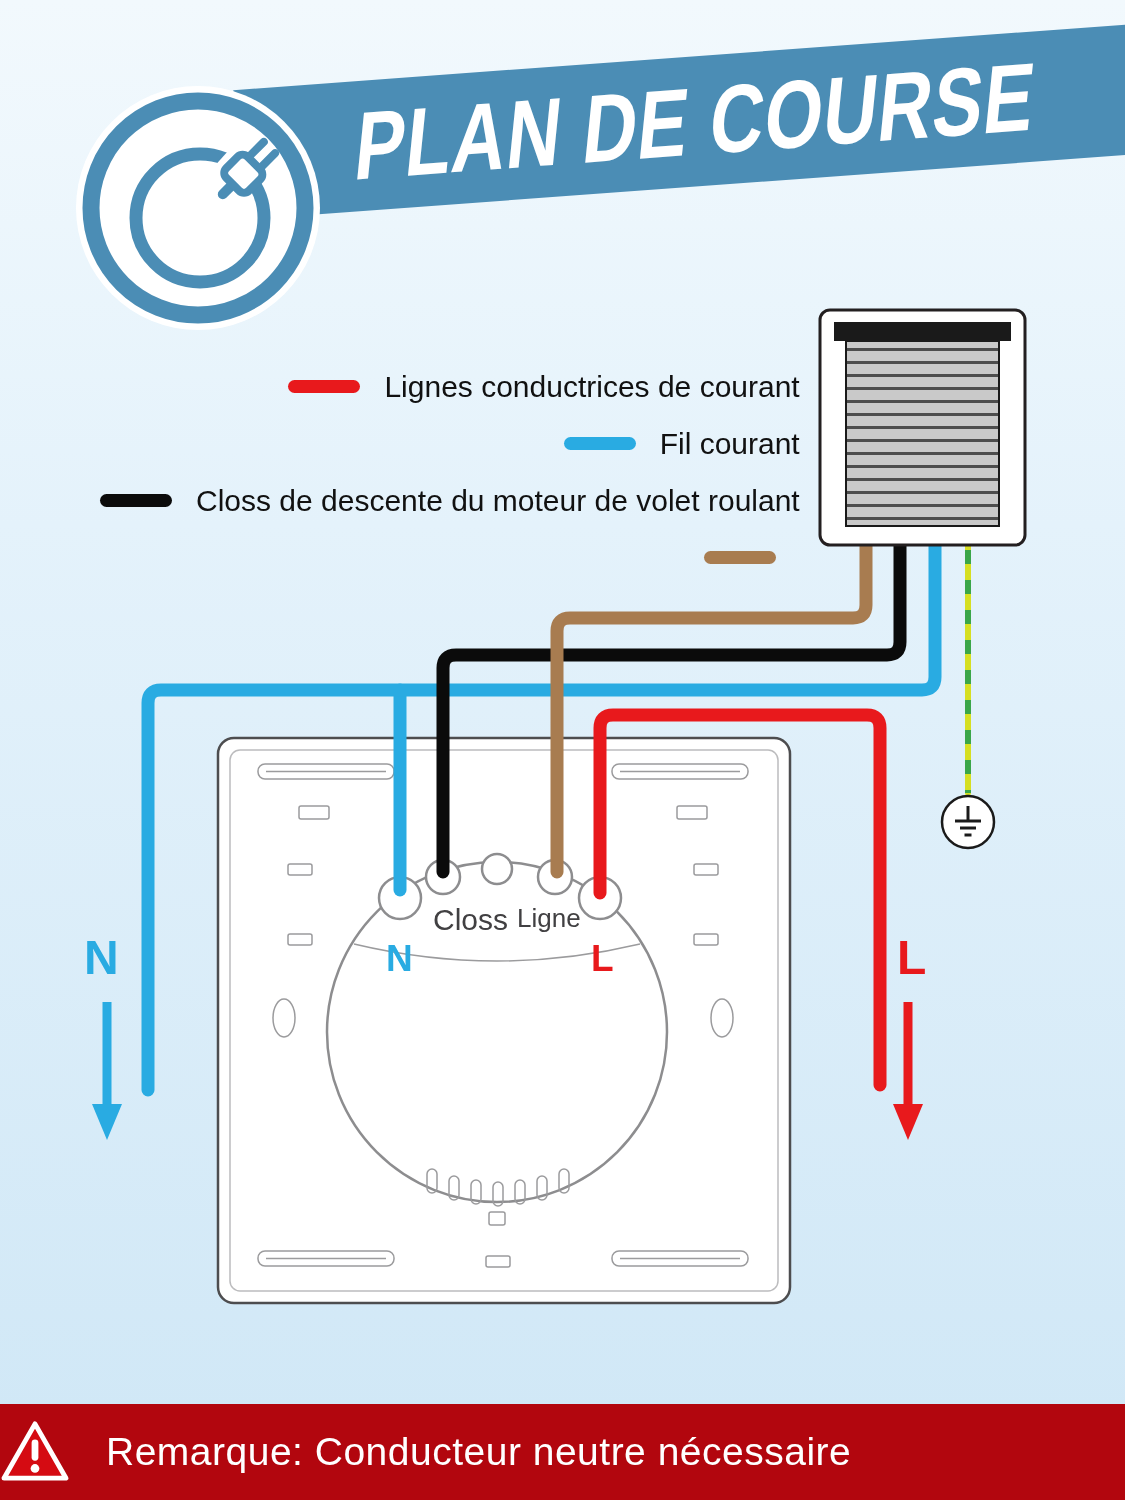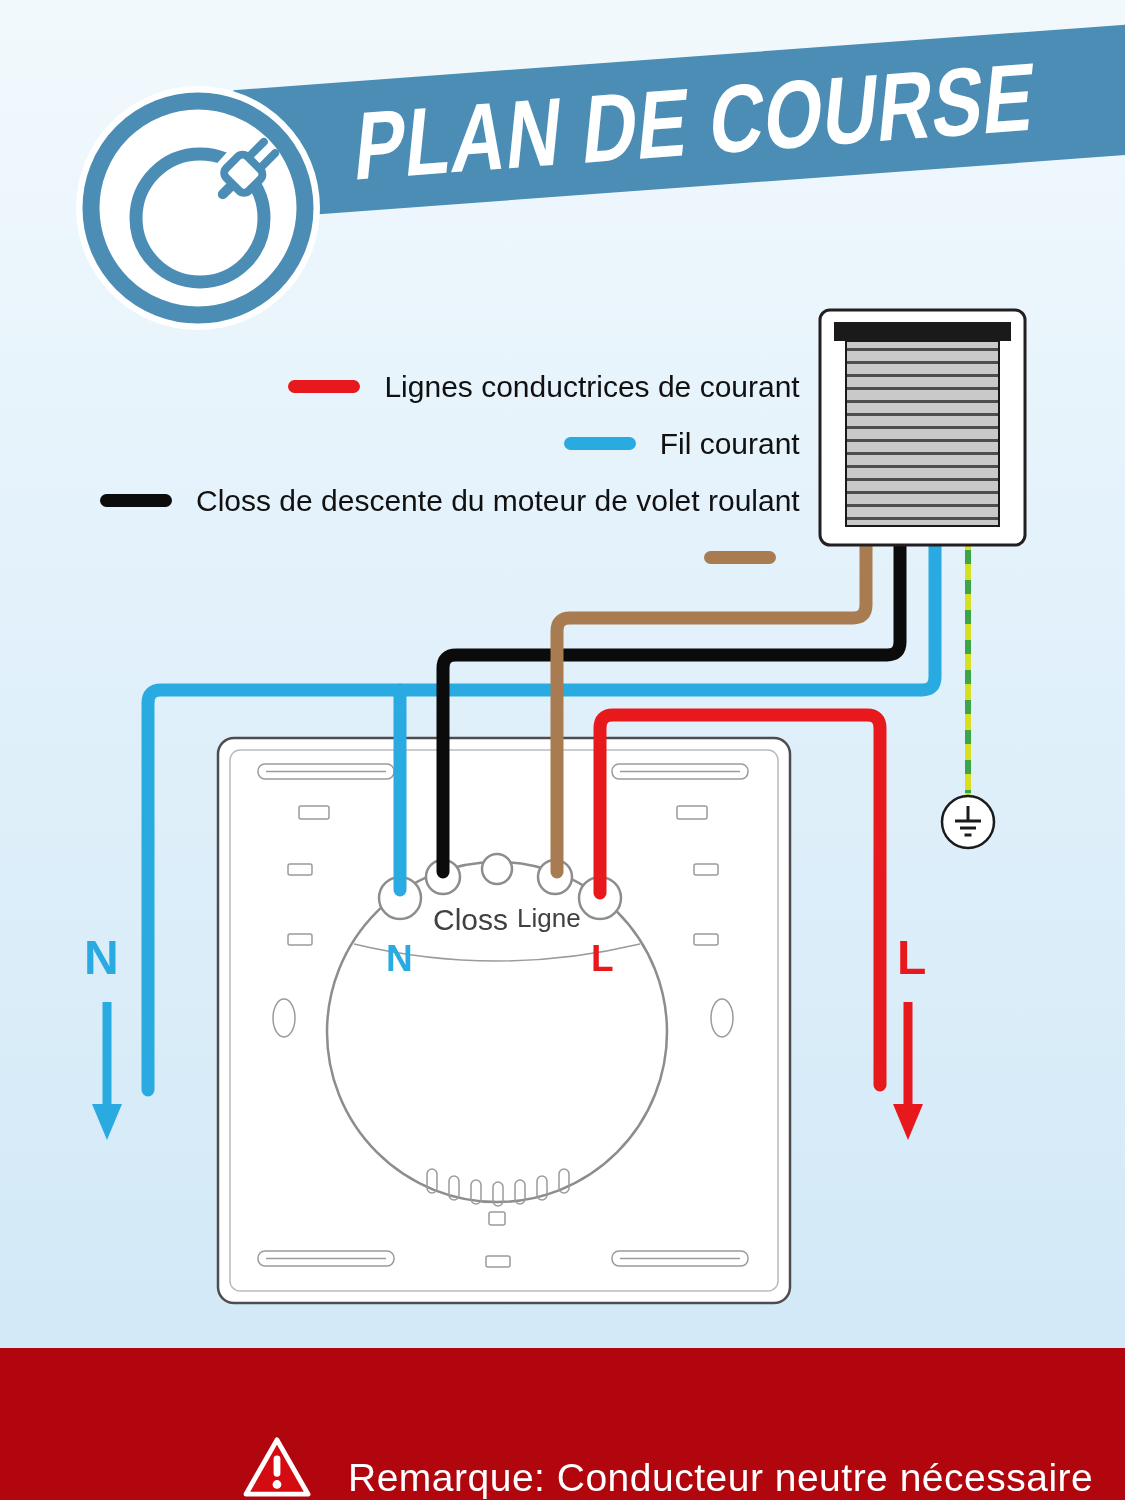--- a/index.html
+++ b/index.html
@@ -32,22 +32,22 @@
   
   .abs{position:absolute;z-index:2;}
   .lbl-closs{left:433px;top:903px;font-size:30px;color:#414042;}
   .lbl-open{left:517px;top:903px;font-size:26px;color:#414042;}
   .lbl-n-term{left:386px;top:938px;font-size:37px;font-weight:bold;}
   .lbl-l-term{left:591px;top:938px;font-size:37px;font-weight:bold;}
   .lbl-n-side{left:84px;top:930px;font-size:48px;font-weight:bold;}
   .lbl-l-side{left:897px;top:930px;font-size:48px;font-weight:bold;}
   
   .footer{
-    position:absolute;left:0;right:0;bottom:0;height:152px;z-index:4;
-    display:flex;align-items:flex-end;box-sizing:border-box;padding-left:242px;
+    position:absolute;left:0;right:0;bottom:0;height:96px;z-index:4;
+    display:flex;align-items:center;box-sizing:border-box;
   }
   .warn-icon{width:70px;height:64px;margin-right:36px;flex:0 0 auto;}
   .footer-text{font-size:39px;color:#ffffff;letter-spacing:0.5px;}
 </style>
 </head>
 <body>
 
 <div class="canvas">
 
   <div class="banner" style="background-color: rgb(75, 141, 181);">

